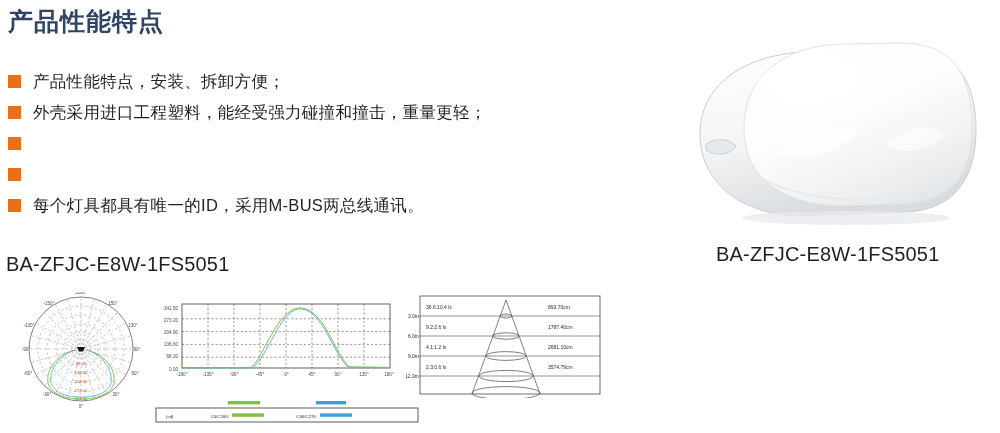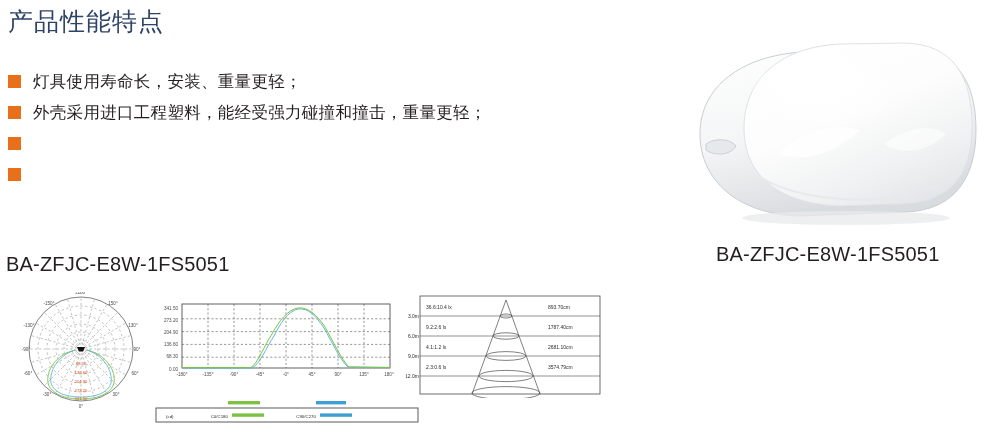--- a/index.html
+++ b/index.html
@@ -15,21 +15,21 @@
     font-family: "Liberation Sans", "DejaVu Sans", sans-serif;
     color: #231f20;
   }
 
   
   #page-title {
     position: absolute;
     left: 8px;
     top: 8px;
     font-size: 25px;
-    font-weight: normal;
+    font-weight: bold;
     color: #2e4466;
     letter-spacing: 1px;
     line-height: 1.1;
     white-space: nowrap;
   }
 
   
   #feature-list {
     position: absolute;
     left: 8px;
@@ -112,31 +112,35 @@
   .tiny-leg  { font-size: 4.4px; fill: #2b2b2b; font-family: "Liberation Sans", sans-serif; }
 </style>
 </head>
 <body>
 
 <div id="page-title">产品性能特点</div>
 
 <div id="feature-list">
   <div class="feature-row">
     <span class="bullet-square"></span>
-    <span class="feature-text">灯具使用寿命长，安装、重量更轻；</span>
+    <span class="feature-text">产品性能特点，安装、拆卸方便；</span>
   </div>
   <div class="feature-row">
     <span class="bullet-square"></span>
     <span class="feature-text">外壳采用进口工程塑料，能经受强力碰撞和撞击，重量更轻；</span>
   </div>
   <div class="feature-row">
     <span class="bullet-square"></span>
   </div>
   <div class="feature-row">
     <span class="bullet-square"></span>
+  </div>
+  <div class="feature-row">
+    <span class="bullet-square"></span>
+    <span class="feature-text">每个灯具都具有唯一的ID，采用M-BUS两总线通讯。</span>
   </div>
 </div>
 
 <div id="model-caption-left">BA-ZFJC-E8W-1FS5051</div>
 
 <div id="model-caption-right">BA-ZFJC-E8W-1FS5051</div>
 
 <svg id="product-photo" viewBox="0 0 320 205">
   <defs>
     <linearGradient id="baseGrad" x1="0" y1="0" x2="0.35" y2="1">

